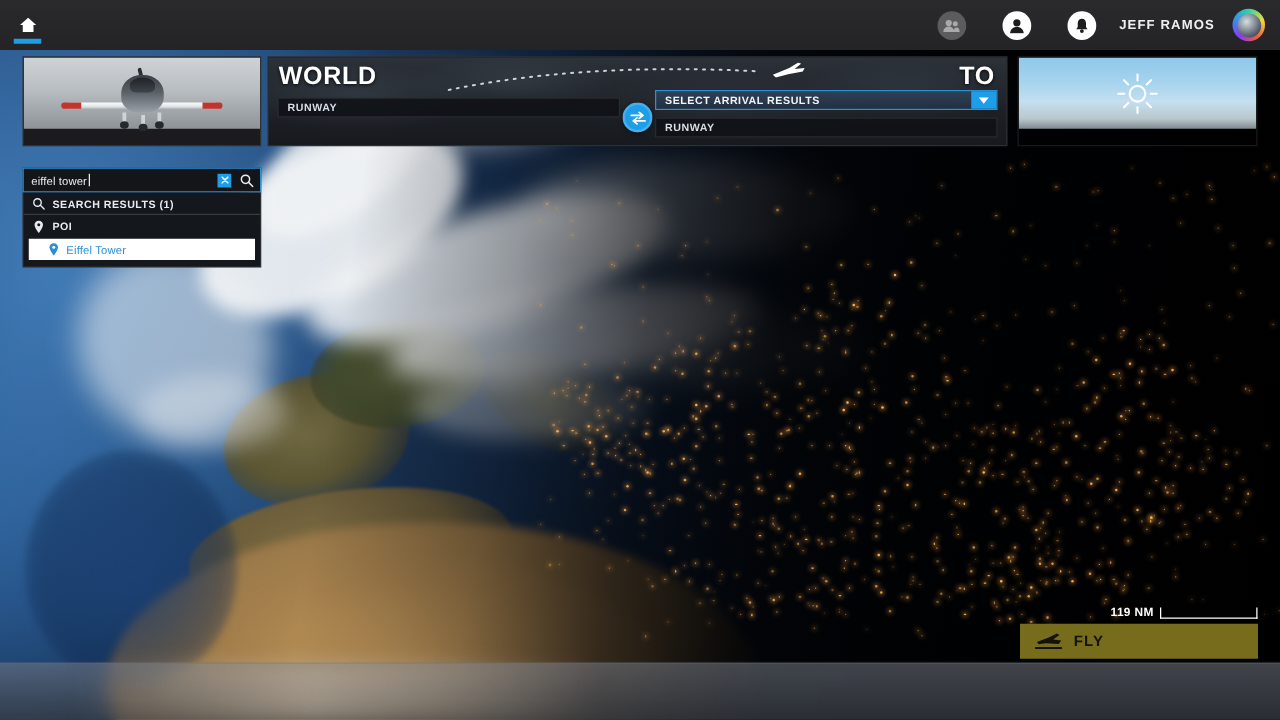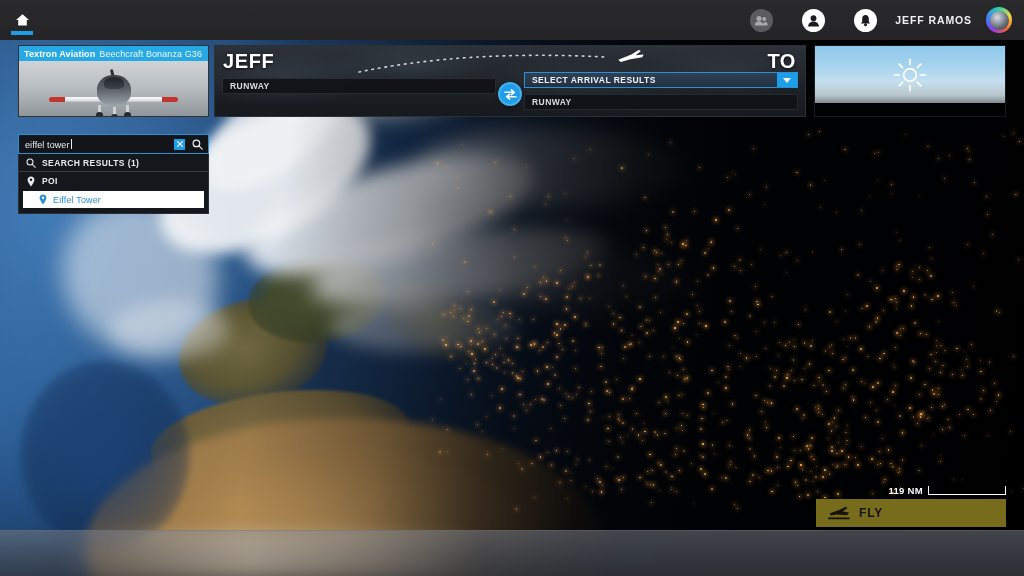--- a/index.html
+++ b/index.html
@@ -1206,24 +1206,20 @@
 
       <div class="username">JEFF RAMOS</div>
 
       <div class="avatar">
         <div class="avatar-inner"></div>
       </div>
     </div>
   </div>
 
   <div class="aircraft-card">
-    <div class="ac-header">
-      <span class="ac-brand">Textron Aviation</span>
-      <span class="ac-model">Beechcraft Bonanza G36</span>
-    </div>
     <div class="ac-photo">
       <div class="plane-wing wing-l"></div>
       <div class="plane-wing wing-r"></div>
       <div class="wing-tip tip-l"></div>
       <div class="wing-tip tip-r"></div>
       <div class="plane-prop"></div>
       <div class="plane-body"></div>
       <div class="plane-canopy"></div>
       <div class="gear gear-l"></div>
       <div class="gear gear-r"></div>
@@ -1235,21 +1231,21 @@
     <div class="fp-mapbg"></div>
     <div class="fp-veil"></div>
 
     <svg class="fp-arc" viewBox="0 0 320 26">
       <path d="M4 22 Q 110 0 250 7" fill="none" stroke="#e9eef3" stroke-width="1.6" stroke-linecap="round" stroke-dasharray="1.6 5" opacity=".85"></path>
       <g transform="translate(262,4) rotate(-12)">
         <path d="M0 6 L14 3.4 L22 0.6 L24 2 L18 5 L26 6 L24 8.4 L12 8 L2 8.6 Z" fill="#ffffff"></path>
       </g>
     </svg>
 
-    <div class="lbl-from">JEFF</div>
+    <div class="lbl-from">WORLD</div>
     <div class="lbl-to">TO</div>
 
     <div class="fp-col fp-col-from">
       <div class="field-runway">
         <span>RUNWAY</span>
       </div>
     </div>
 
     <div class="swap-btn">
       <svg width="13" height="11" viewBox="0 0 13 11">

